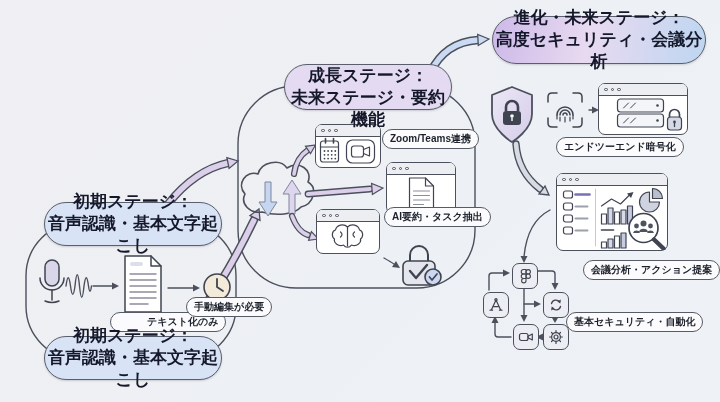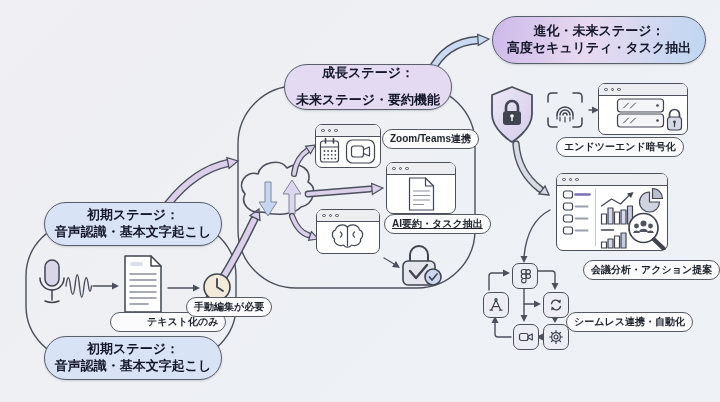--- a/index.html
+++ b/index.html
@@ -8,21 +8,21 @@
     background:linear-gradient(135deg,#f0eff3 0%,#edf0f4 55%,#eef1f5 100%);
     font-family:"Liberation Sans","DejaVu Sans",sans-serif;
   }
   svg{display:block;}
   .overlay{position:absolute; left:0; top:0; width:720px; height:402px;}
   .overlay path,.overlay rect{fill:none;}
   
   .stage{
     position:absolute; display:flex; flex-direction:column; align-items:center; justify-content:center;
     border:1.6px solid #5a5f6c; border-radius:24px; text-align:center;
-    font-weight:bold; font-size:13px; line-height:1.3; color:#14182a;
+    font-weight:bold; font-size:17px; line-height:1.3; color:#14182a;
     box-shadow:0 1px 2px rgba(90,95,110,.25);
   }
   .stage-blue{background:#d9e3f6;}
   .stage-purple{background:#e4daf1;justify-content:space-between;}
   .stage-grad{background:linear-gradient(100deg,#cdb9e9 0%,#e8daf0 45%,#bed6f1 100%);}
   
   .cap{
     position:absolute; background:#fbfbfd; border:1.2px solid #565b66; border-radius:10px;
     padding:2px 7px; font-size:10px; font-weight:bold; color:#1c212b; white-space:nowrap; z-index:5;
   }
@@ -364,24 +364,24 @@
   <div class="stage stage-blue" style="left:44px;top:336px;width:176px;height:42px;z-index:6;">
     <span>初期ステージ：</span>
     <span>音声認識・基本文字起こし</span>
   </div>
   <div class="stage stage-purple" style="left:284px;top:64px;width:166px;height:44px;z-index:6;">
     <span>成長ステージ：</span>
     <span>未来ステージ・要約機能</span>
   </div>
   <div class="stage stage-grad" style="left:492px;top:16px;width:212px;height:46px;z-index:6;">
     <span>進化・未来ステージ：</span>
-    <span>高度セキュリティ・タスク抽出</span>
+    <span>高度セキュリティ・会議分析</span>
   </div>
 
   <div class="cap" style="left:110px;top:312px;padding-left:36px;">テキスト化のみ</div>
   <div class="cap" style="left:186px;top:297px;">手動編集が必要</div>
   <div class="cap" style="left:382px;top:129px;">Zoom/Teams連携</div>
-  <div class="cap" style="left:384px;top:214px;text-decoration:underline;">AI要約・タスク抽出</div>
+  <div class="cap" style="left:384px;top:207px;">AI要約・タスク抽出</div>
   <div class="cap" style="left:556px;top:137px;">エンドツーエンド暗号化</div>
   <div class="cap" style="left:583px;top:260px;">会議分析・アクション提案</div>
-  <div class="cap" style="left:566px;top:312px;">シームレス連携・自動化</div>
+  <div class="cap" style="left:566px;top:312px;">基本セキュリティ・自動化</div>
 
 </div>
 
 </body></html>

